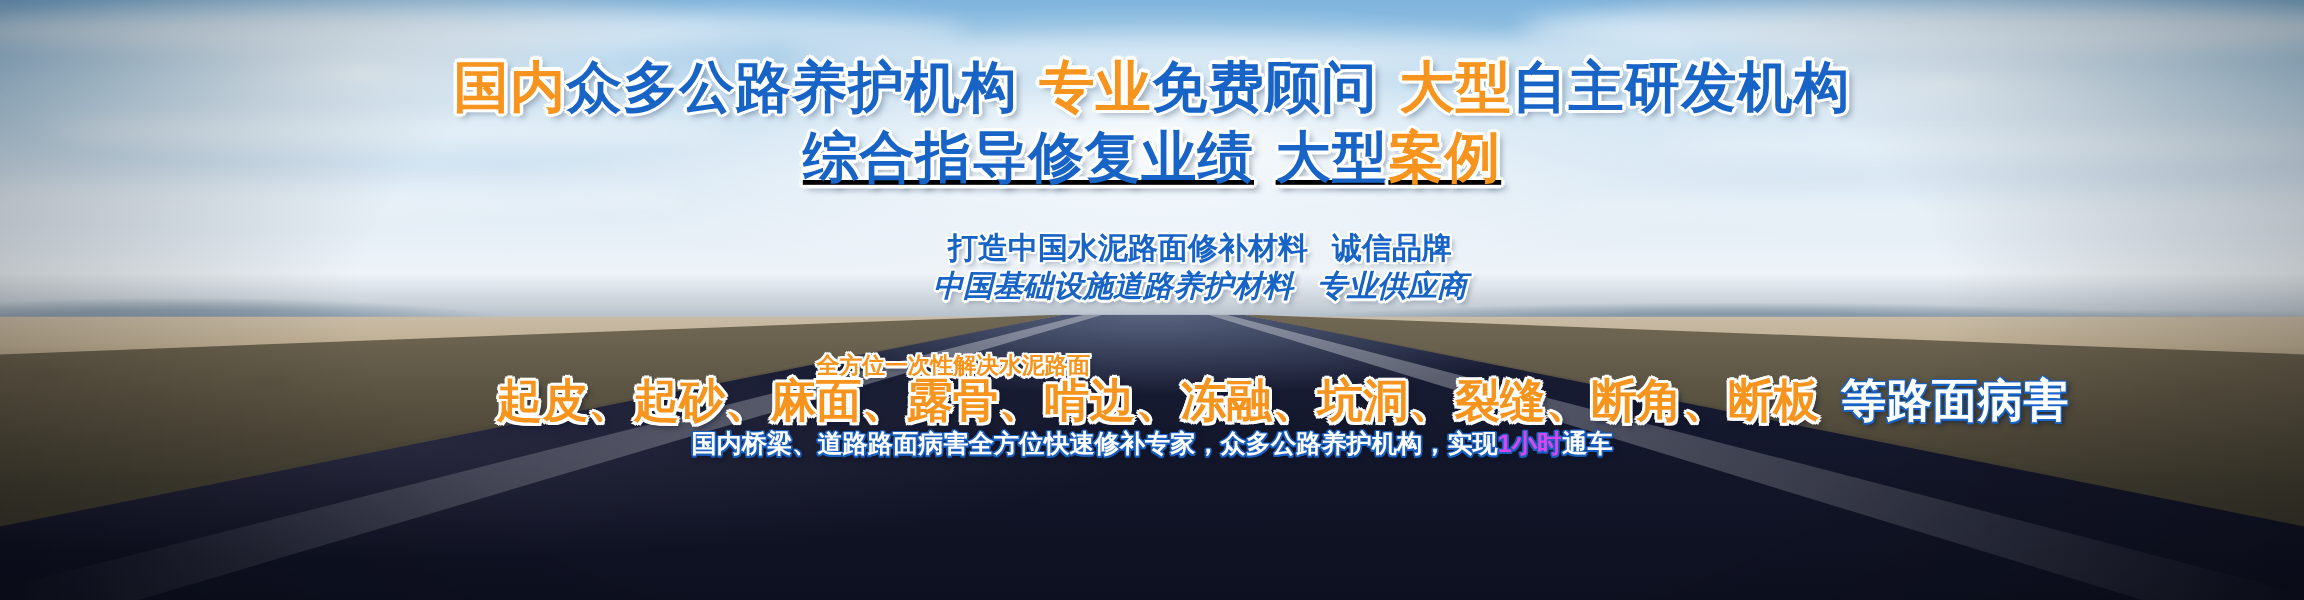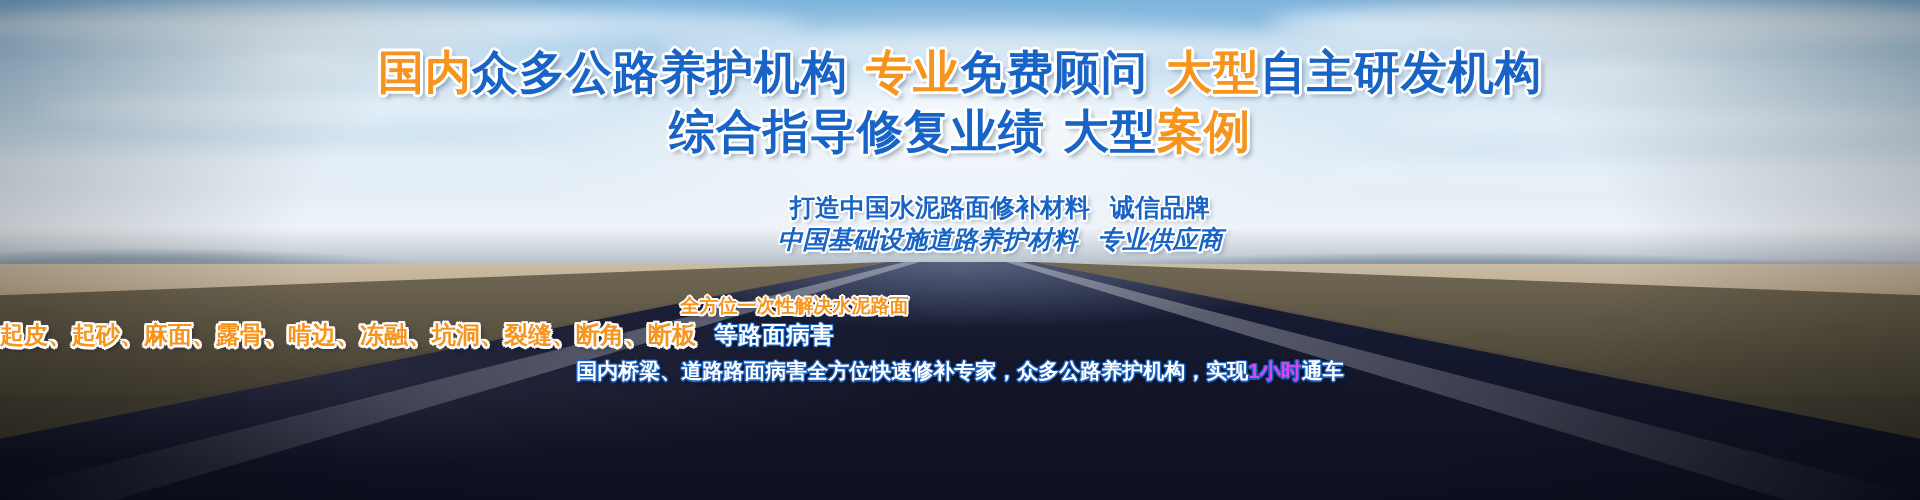--- a/index.html
+++ b/index.html
@@ -127,21 +127,21 @@
   }
 
   
   .textlayer{position:absolute;left:0;top:0;width:1920px;height:500px;}
 
   .hl{
     position:absolute;width:1920px;text-align:center;
     font-weight:bold;letter-spacing:1px;white-space:nowrap;
   }
   .hl1{top:44px;font-size:46px;line-height:56px;}
-  .hl2{top:103px;font-size:46px;line-height:56px;}
+  .hl2{top:103px;font-size:46px;line-height:56px;text-decoration:underline;}
   .blue{
     color:#1763c6;
     text-shadow:
       2px 2px 0 #ffffff, -2px 2px 0 #ffffff, 2px -2px 0 #ffffff, -2px -2px 0 #ffffff,
       0 3px 0 #ffffff, 3px 0 0 #ffffff, 0 -3px 0 #ffffff, -3px 0 0 #ffffff,
       4px 4px 5px rgba(40,60,90,.45);
   }
   .orange{
     color:#f7941d;
     text-shadow:
@@ -166,22 +166,22 @@
 
   .b0{
     position:absolute;width:1589px;text-align:center;white-space:nowrap;
     top:294px;font-weight:bold;font-size:19px;line-height:24px;color:#f7941d;
     text-shadow:
       1.5px 1.5px 0 #fff, -1.5px 1.5px 0 #fff, 1.5px -1.5px 0 #fff, -1.5px -1.5px 0 #fff,
       0 2px 0 #fff, 2px 0 0 #fff, 0 -2px 0 #fff, -2px 0 0 #fff,
       2px 2px 4px rgba(10,20,45,.7);
   }
   .b1{
-    position:absolute;width:1724px;text-align:left;white-space:nowrap;
-    top:316px;font-weight:bold;font-size:24px;line-height:38px;
+    position:absolute;width:1724px;text-align:right;white-space:nowrap;
+    top:316px;font-weight:bold;font-size:38px;line-height:38px;
   }
   .b1 .o{
     color:#f7941d;
     text-shadow:
       2px 2px 0 #fff, -2px 2px 0 #fff, 2px -2px 0 #fff, -2px -2px 0 #fff,
       0 2.5px 0 #fff, 2.5px 0 0 #fff, 0 -2.5px 0 #fff, -2.5px 0 0 #fff,
       3px 3px 5px rgba(10,20,45,.75);
   }
   .b1 .w{
     color:#ffffff;

